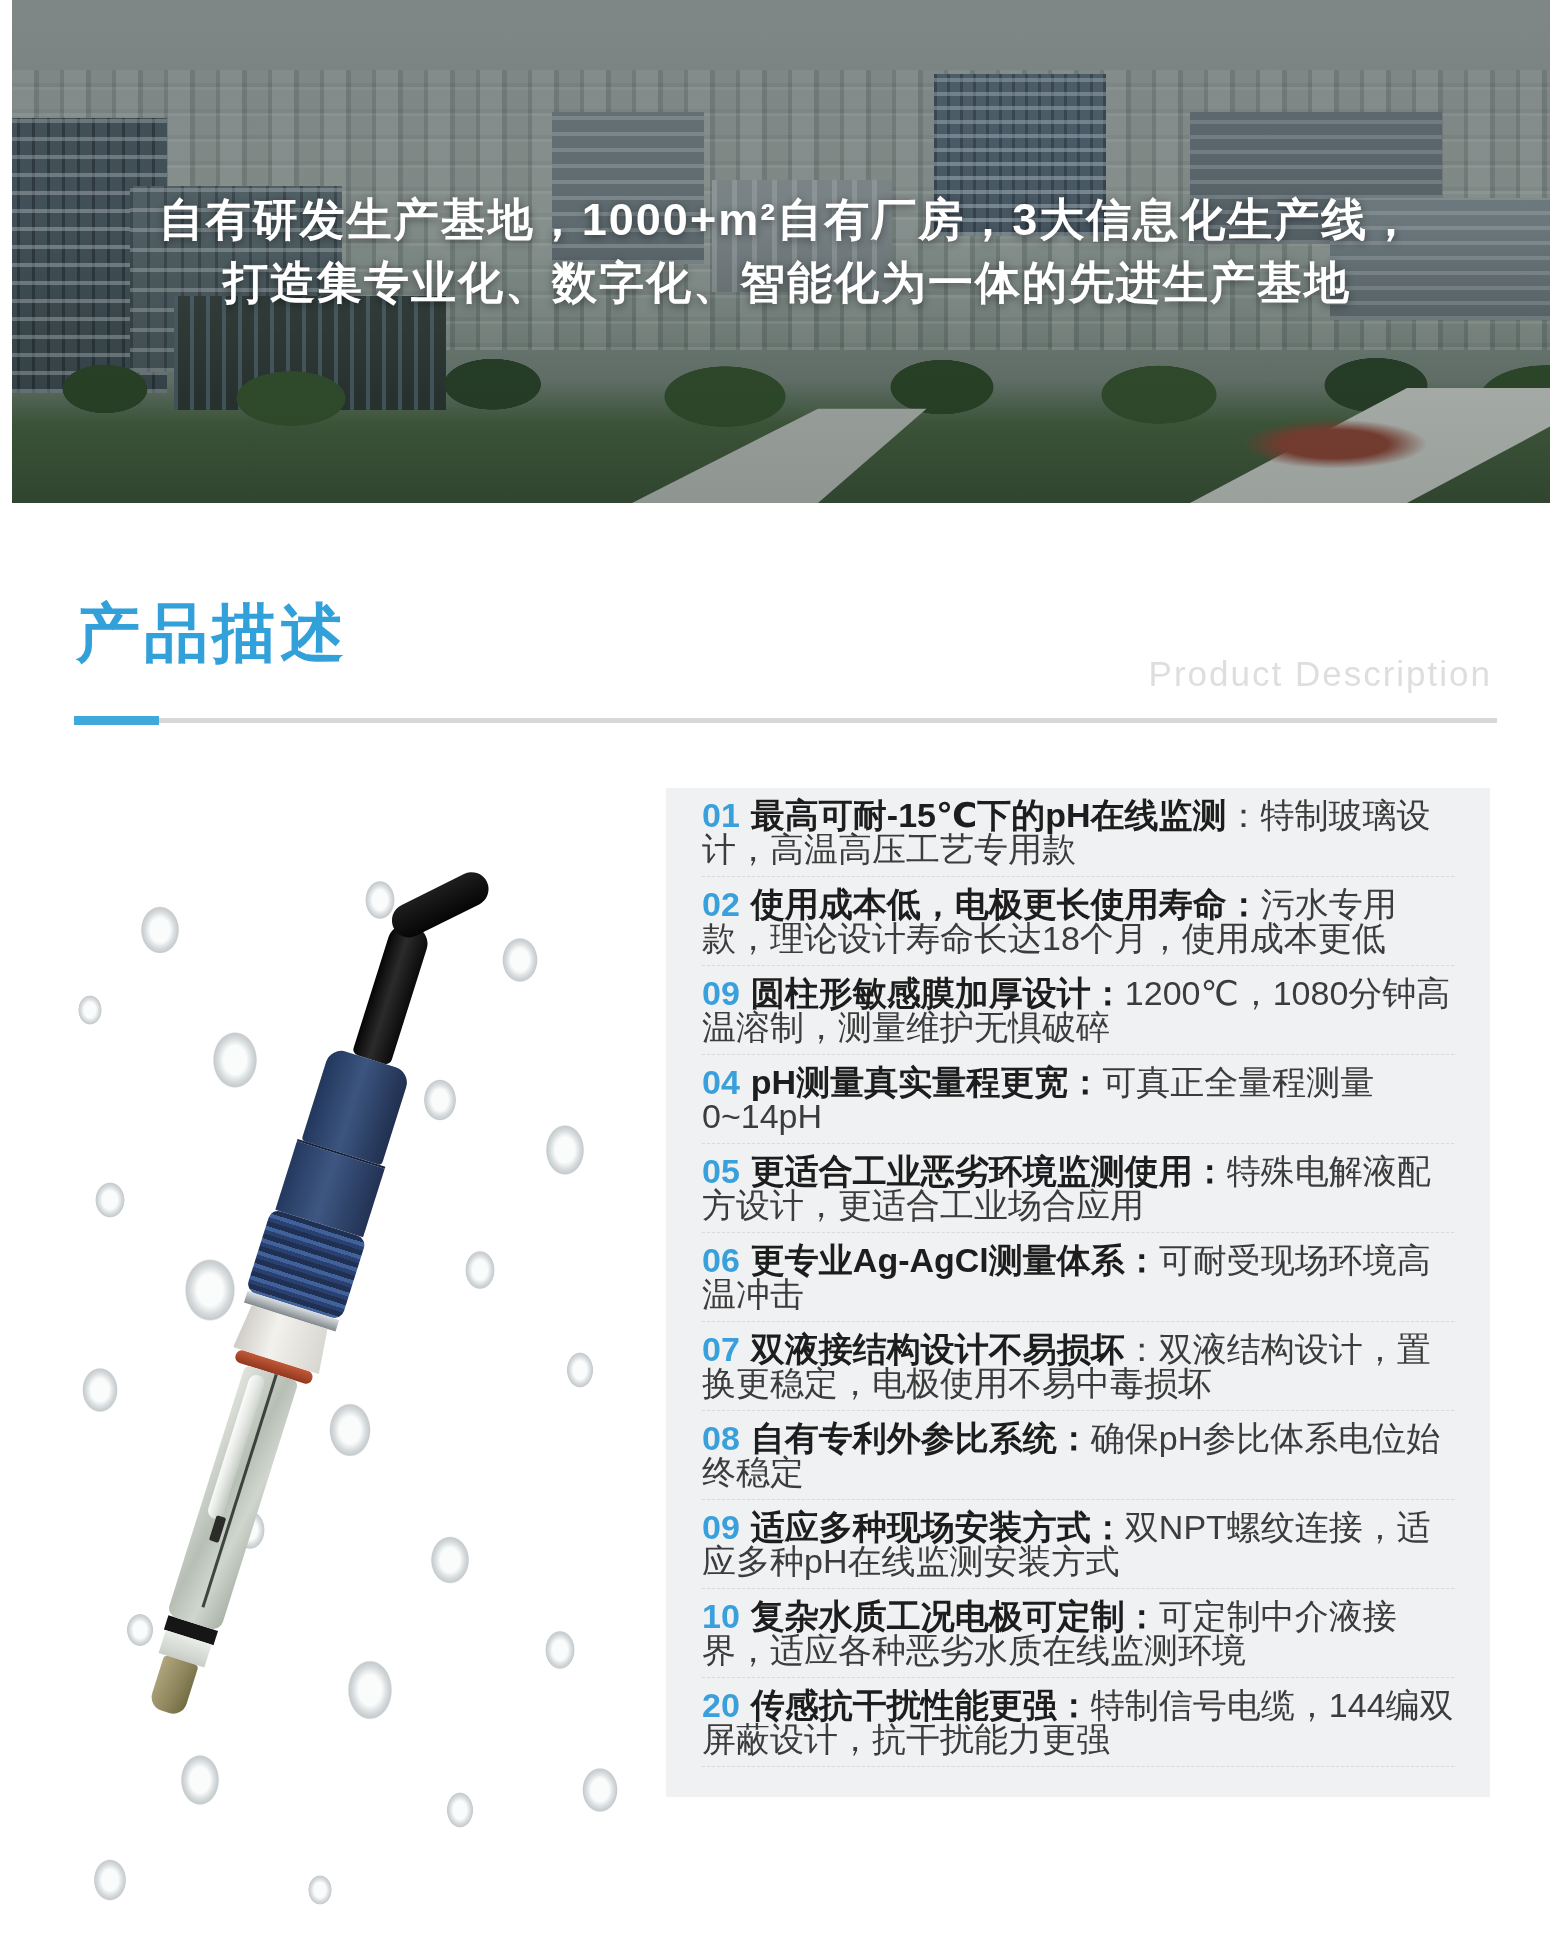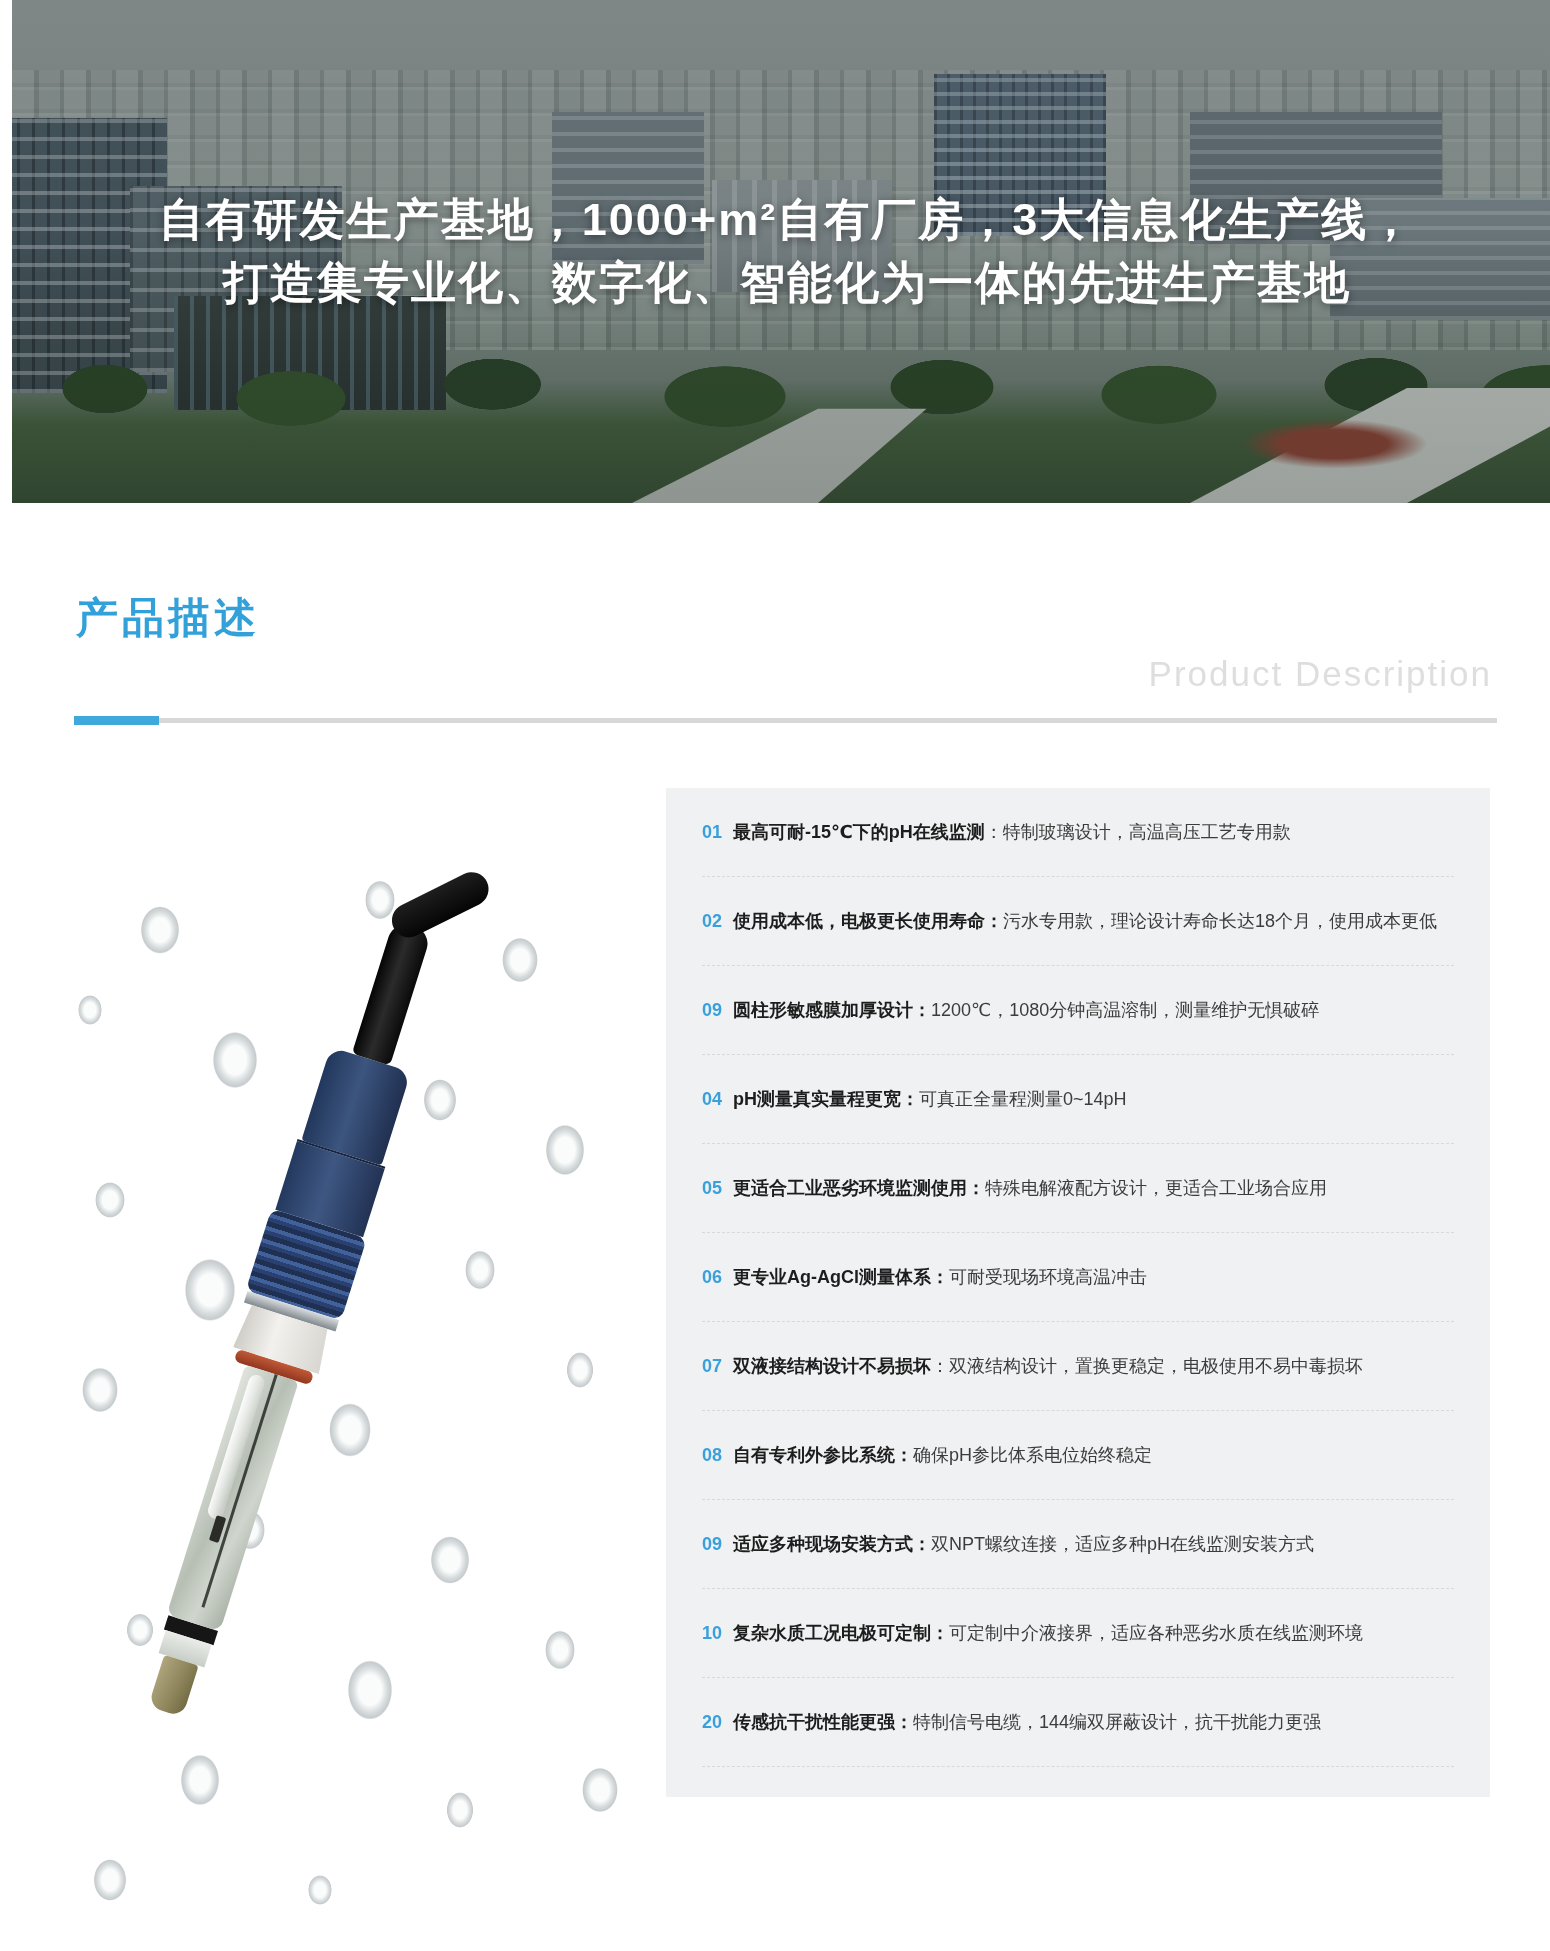--- a/index.html
+++ b/index.html
@@ -55,21 +55,21 @@
       clip-path:polygon(76% 100%,90% 0%,100% 0%,100% 28%,90% 100%);}
   .redbed{position:absolute;left:1225px;top:418px;width:195px;height:52px;
       background:radial-gradient(closest-side,#8a4436 55%, rgba(138,68,54,0) 95%);}
   .tint{position:absolute;left:0;top:0;width:100%;height:100%;
       background:linear-gradient(180deg, rgba(20,28,30,.30), rgba(20,28,30,.10) 45%, rgba(14,22,18,.22));}
   .hero-text{position:absolute;left:0;top:188px;width:100%;text-align:center;color:#ffffff;
       font-weight:700;font-size:45px;line-height:63px;letter-spacing:2px;
       text-shadow:0 2px 8px rgba(0,0,0,.45);}
 
   
-  .sec-title{position:absolute;left:76px;top:590px;font-size:42px;font-weight:700;color:#32a1da;letter-spacing:4px;text-align:right;}
+  .sec-title{position:absolute;left:76px;top:590px;font-size:64px;font-weight:700;color:#32a1da;letter-spacing:4px;text-align:right;}
   .sec-en{position:absolute;right:58px;top:654px;font-size:35px;font-weight:400;color:#dedede;letter-spacing:2px;margin-left:21px;}
   .divider-accent{position:absolute;left:74px;top:716px;width:85px;height:9px;background:#3fa9dc;}
   .divider-line{position:absolute;left:159px;top:718px;width:1338px;height:5px;background:#d8d8d8;}
 
   
   .figure{position:absolute;left:20px;top:730px;width:645px;height:1221px;background:
       radial-gradient(26px 32px at 140px 200px, rgba(250,251,251,.95) 38%, rgba(206,212,214,.85) 58%, rgba(152,160,164,.55) 70%, rgba(255,255,255,0) 74%),
       radial-gradient(20px 26px at 360px 170px, rgba(250,251,251,.95) 38%, rgba(206,212,214,.85) 58%, rgba(152,160,164,.55) 70%, rgba(255,255,255,0) 74%),
       radial-gradient(24px 30px at 500px 230px, rgba(250,251,251,.95) 38%, rgba(206,212,214,.85) 58%, rgba(152,160,164,.55) 70%, rgba(255,255,255,0) 74%),
       radial-gradient(16px 20px at 70px 280px, rgba(250,251,251,.95) 38%, rgba(206,212,214,.85) 58%, rgba(152,160,164,.55) 70%, rgba(255,255,255,0) 74%),
@@ -118,21 +118,21 @@
   .glass .blk{position:absolute;left:18px;top:152px;width:10px;height:26px;border-radius:2px;background:#2b2b28;}
   .band{width:52px;height:15px;background:#161616;}
   .clearseg{width:48px;height:24px;background:linear-gradient(#e9ece7,#c8cec7);}
   .tip{width:36px;height:54px;border-radius:4px 4px 14px 14px;
       background:linear-gradient(100deg,#b0a77e,#8d845c 60%,#6f683f);}
 
   
   .panel{position:absolute;left:666px;top:788px;width:824px;box-sizing:border-box;
       padding:0 36px 30px 36px;background:#f0f1f2;}
   .feat{display:flex;align-items:center;min-height:88px;border-bottom:1px dashed #d9d9d9;}
-  .feat .txt{margin:0;font-size:18px;line-height:34px;}
+  .feat .txt{margin:0;font-size:34px;line-height:34px;}
   .num{color:#3aa0dc;font-weight:700;padding-right:11px;}
   .ttl{color:#1d1d1d;font-weight:700;font-style:normal;}
   .dsc{color:#3c3c3c;font-weight:400;}
 </style>
 </head>
 <body>
 
 <div class="page">
 
   <div class="hero">

